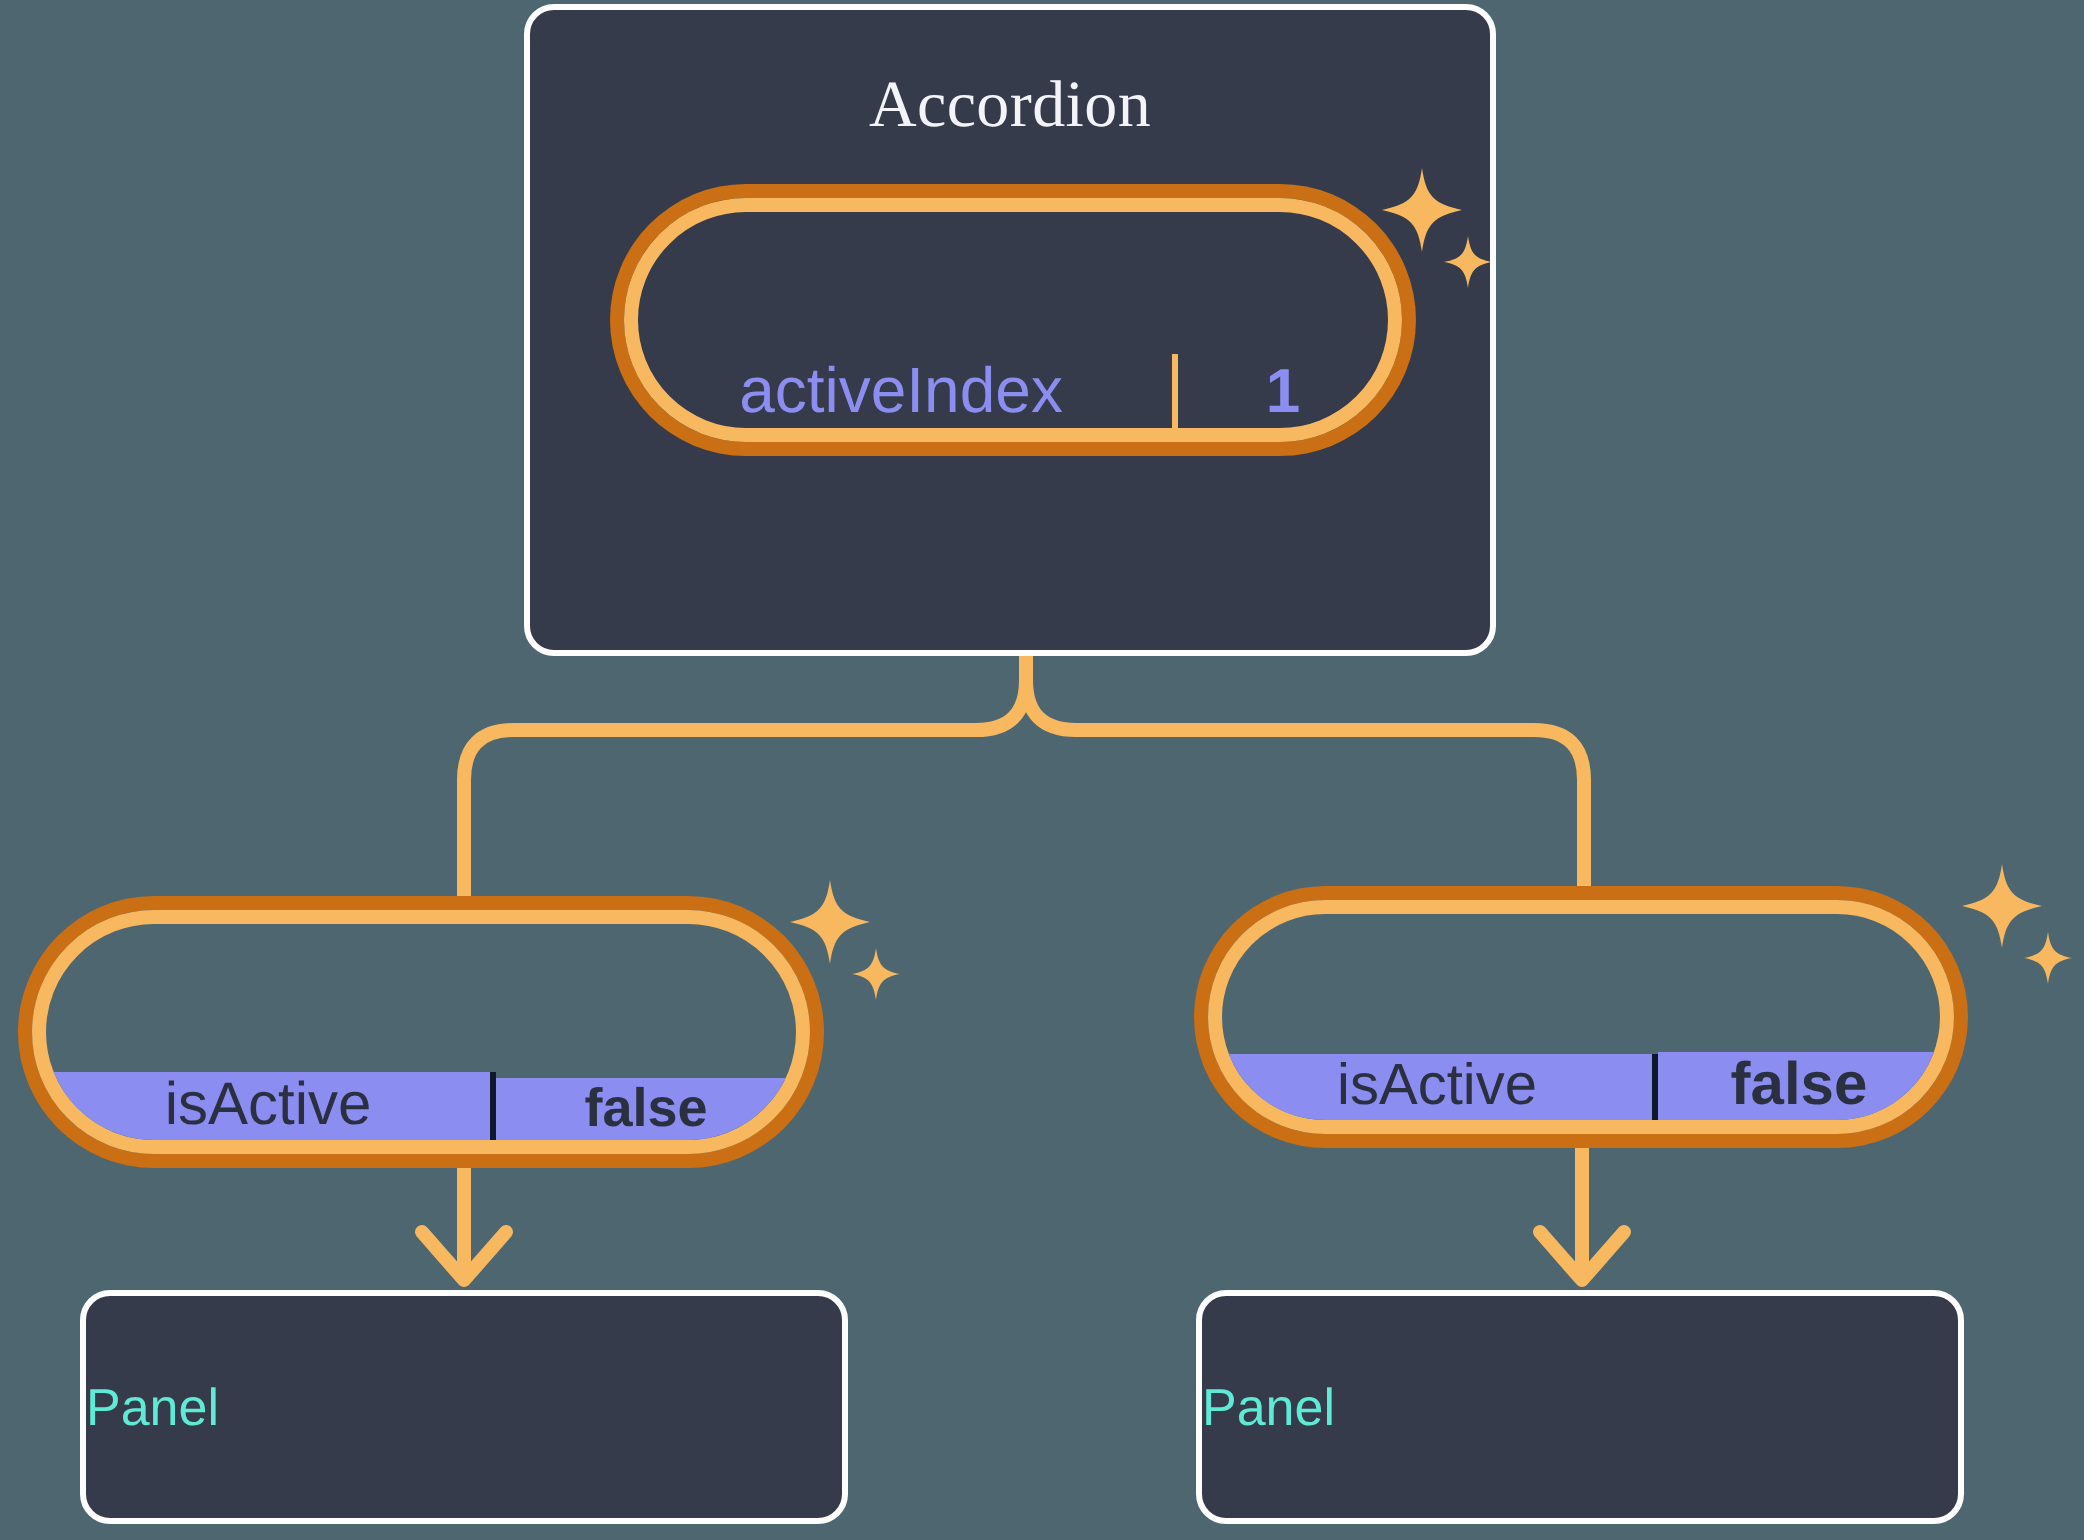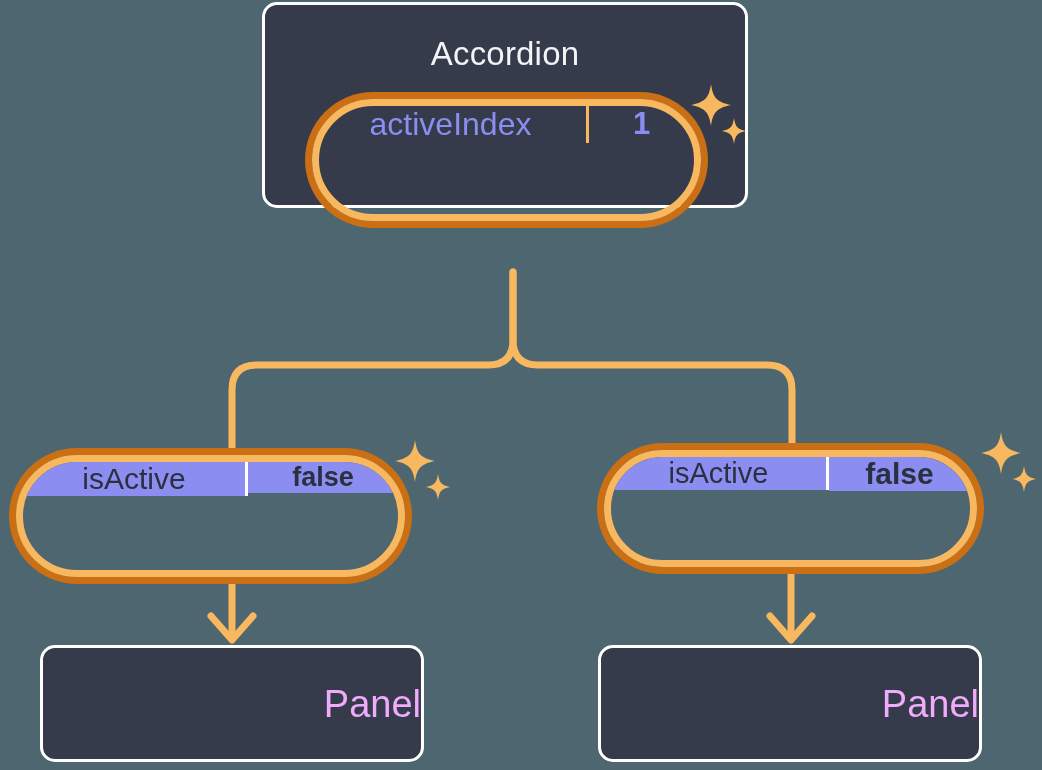--- a/index.html
+++ b/index.html
@@ -36,21 +36,22 @@
     position: absolute;
     background: #353b4a;
     border: 3px solid #ffffff;
     border-radius: 15px;
     box-sizing: border-box;
   }
   #accordion-card {
     left: 262px;
     top: 2px;
     width: 486px;
-    height: 206px;
+    height: 326px;
+    font-family: Liberation Serif, serif;
   }
   .card-title {
     position: absolute;
     left: 0;
     right: 0;
     top: 30px;
     text-align: center;
     color: #f2f4f8;
     font-size: 33px;
     font-weight: 400;
@@ -63,34 +64,34 @@
     top: 645px;
   }
   #panel-left  { left: 40px; }
   #panel-right { left: 598px; }
   .panel-label {
     position: absolute;
     left: 0;
     right: 0;
     top: 50%;
     transform: translateY(-50%);
-    text-align: right;
-    color: #f0abfc;
-    font-size: 38px;
+    text-align: left;
+    color: #5eead4;
+    font-size: 26px;
     font-weight: 400;
   }
 
   
   .pill-wrap {
     position: absolute;
   }
   .pill {
     position: relative;
     display: flex;
-    align-items: flex-start;
+    align-items: flex-end;
     box-sizing: border-box;
     border-radius: 999px;
     border: 7px solid #f8b860;
     box-shadow: 0 0 0 7px #ca6f14;
     overflow: hidden;
   }
   .pill-key, .pill-val {
     display: flex;
     align-items: center;
     justify-content: center;
@@ -119,21 +120,21 @@
     font-size: 31px;
   }
 
   
   .pill-purple .pill-key,
   .pill-purple .pill-val {
     background: #8b8ef0;
     color: #2b3040;
   }
   .pill-purple .pill-key {
-    border-right: 3px solid #ffffff;
+    border-right: 3px solid #0f172a;
   }
 
   #pill-left-wrap  { left: 16px;  top: 455px; }
   #pill-right-wrap { left: 604px; top: 450px; }
 
   #pill-left {
     width: 389px;
     height: 122px;
   }
   #pill-left .pill-key { width: 225px; font-size: 30px; }

